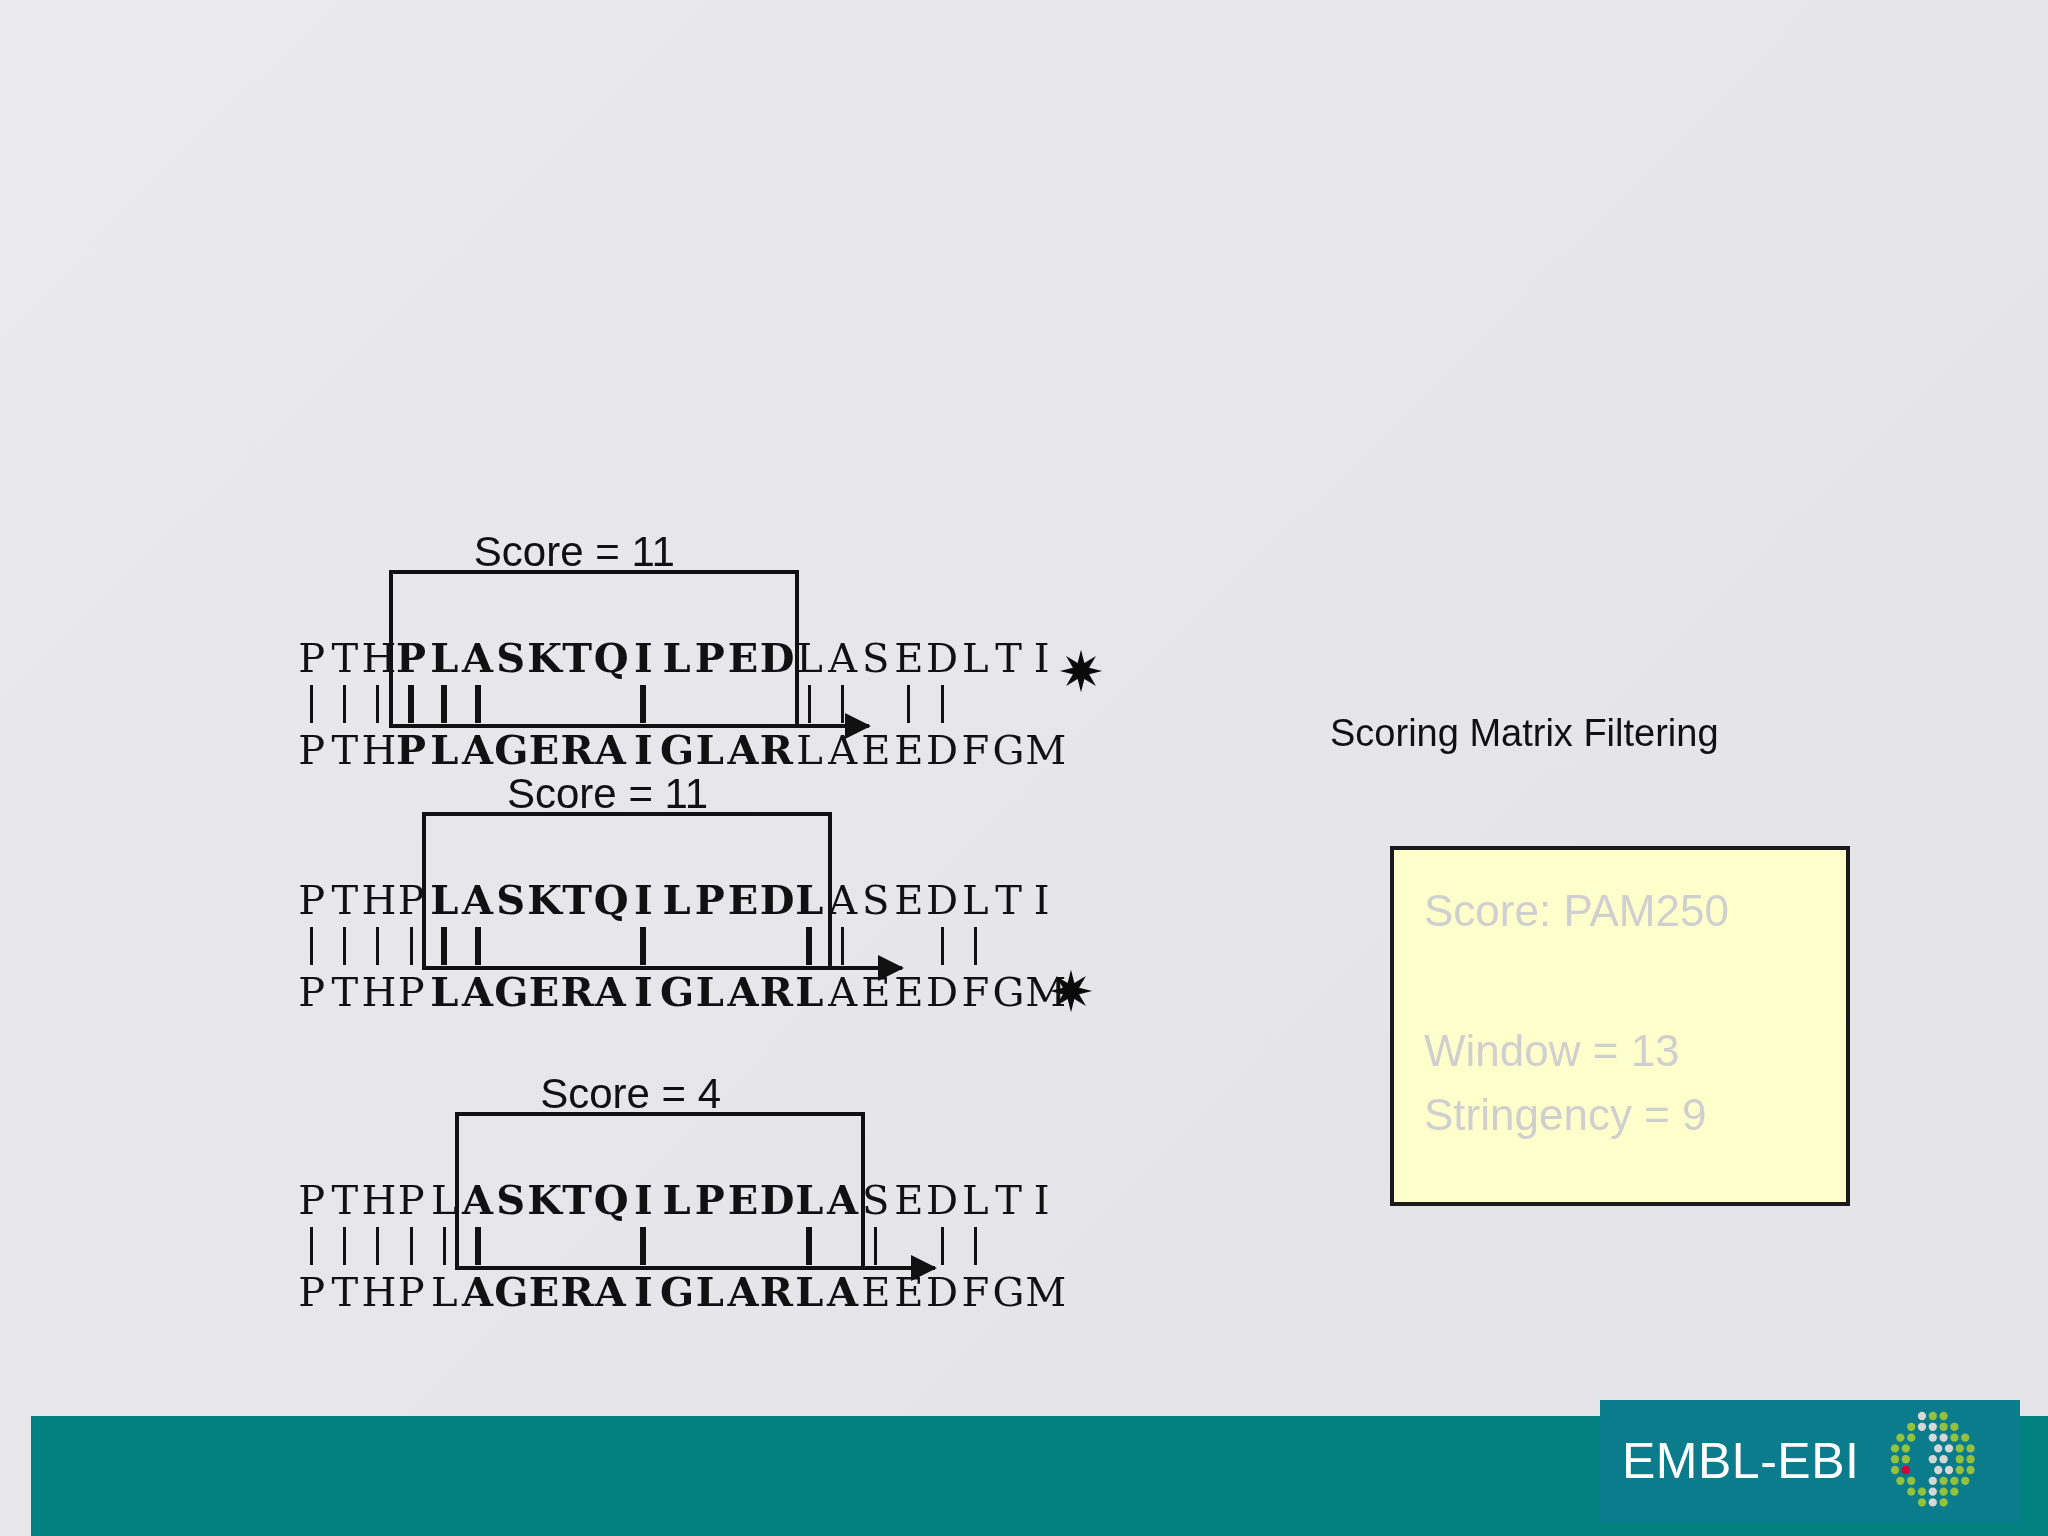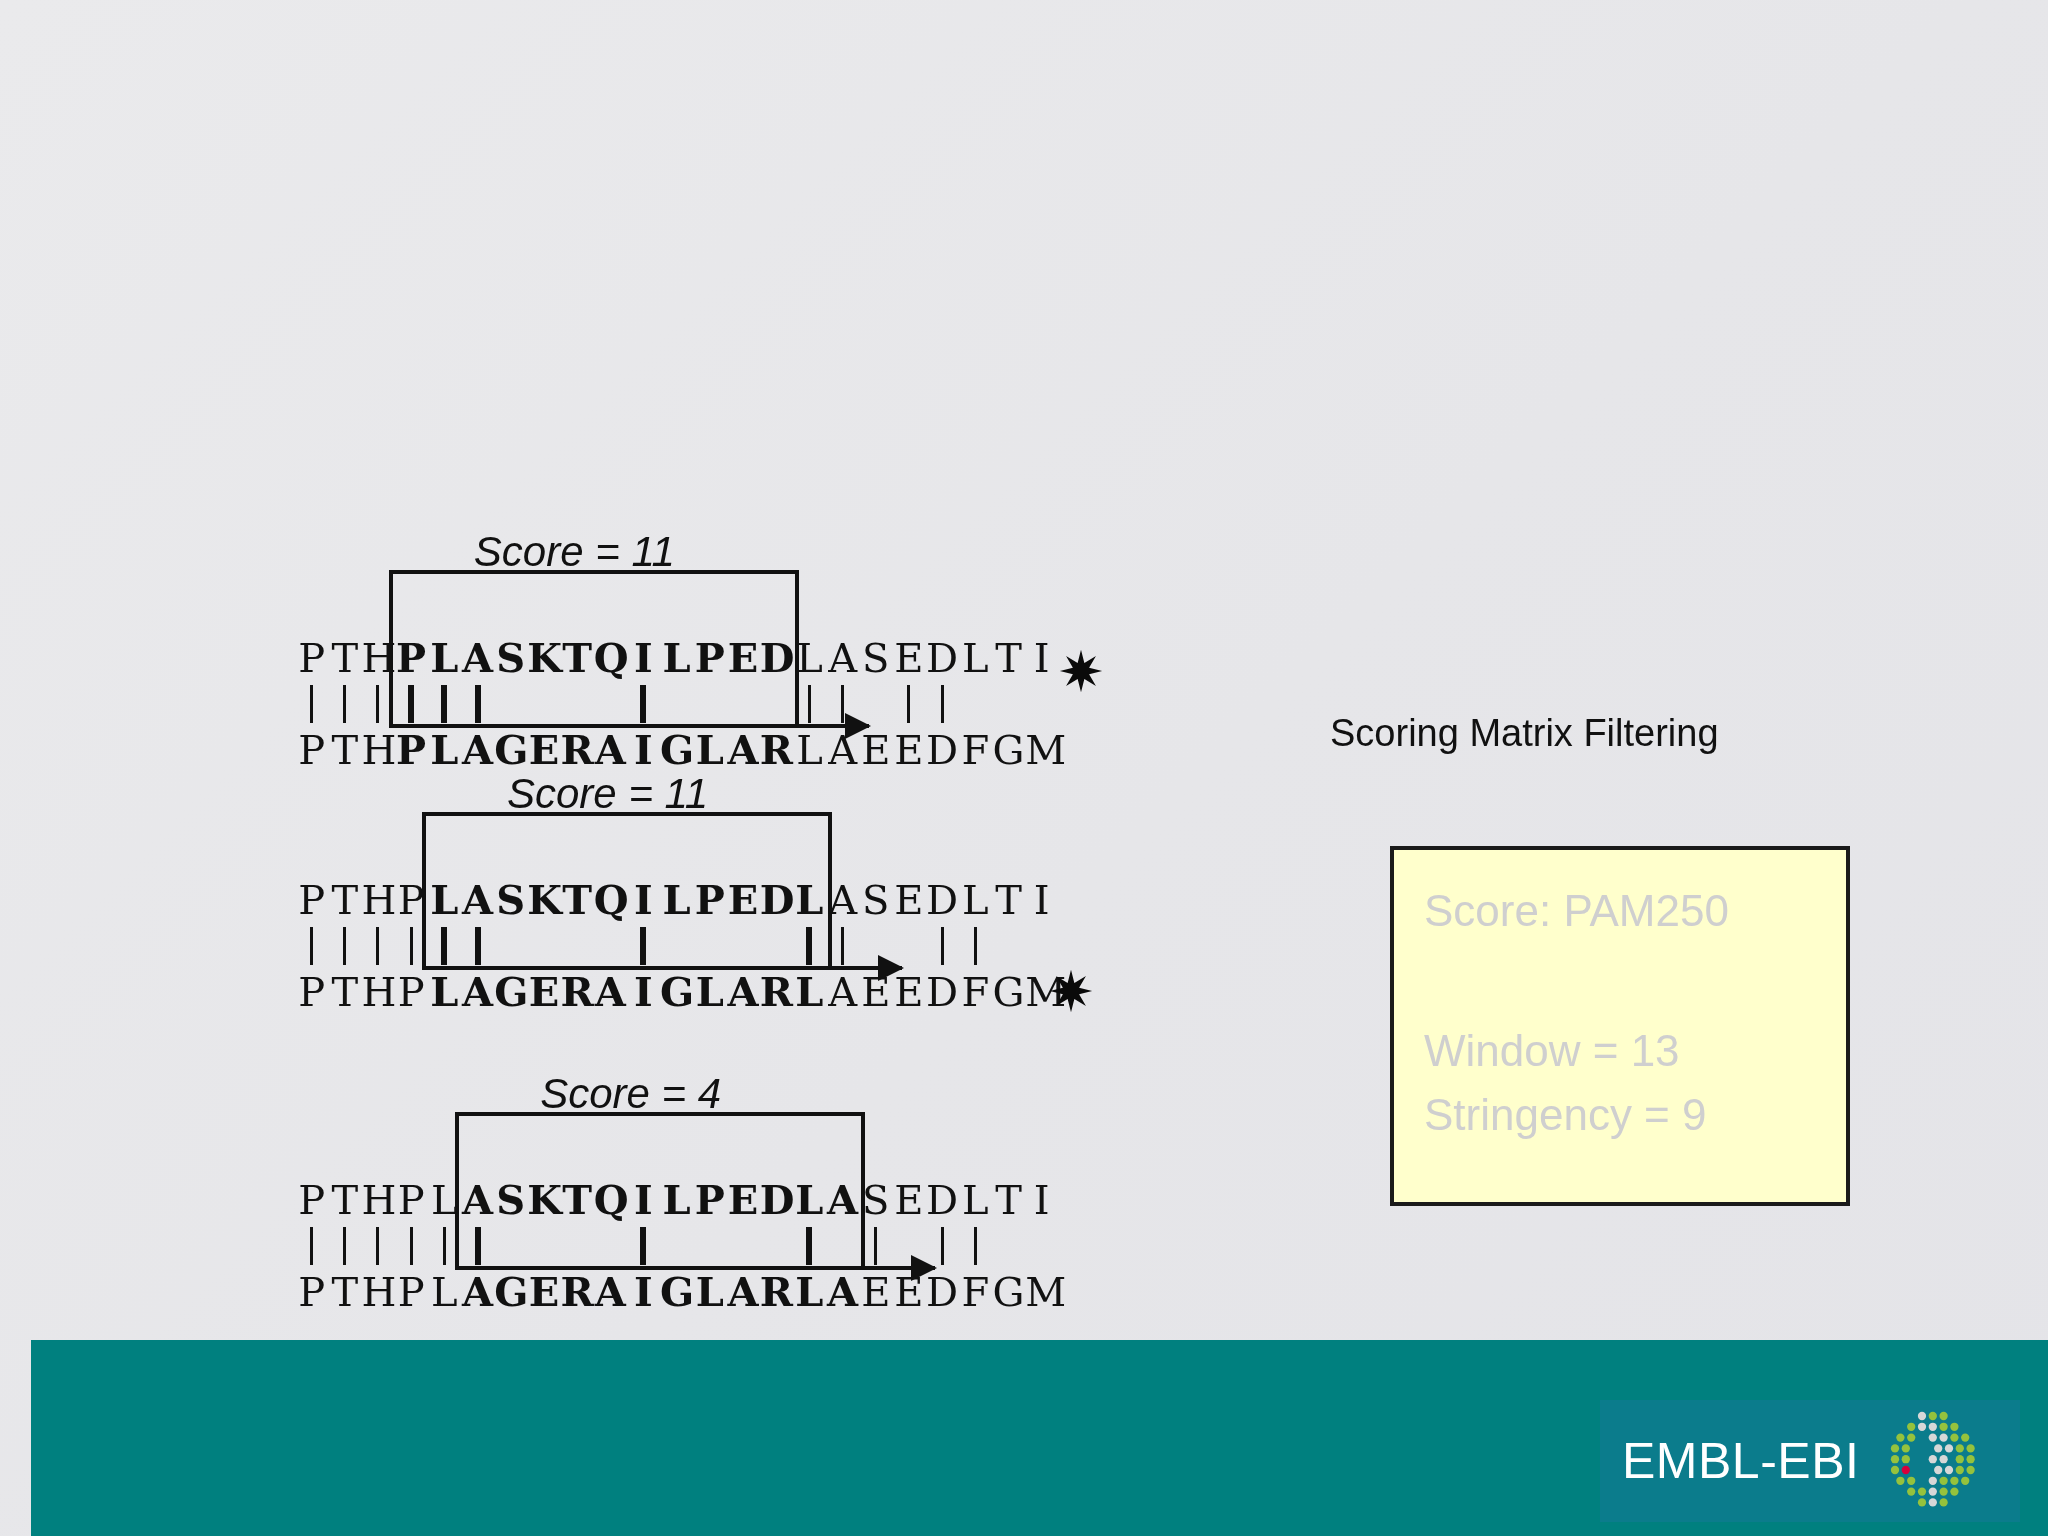--- a/index.html
+++ b/index.html
@@ -41,21 +41,20 @@
     position: absolute;
     left: 0;
     width: 1100px;
   }
 
   .score-label {
     position: absolute;
     font-size: 42px;
     color: #111;
     white-space: nowrap;
-    font-style: italic;
   }
 
   
   .seq-rows {
     position: absolute;
     font-family: "DejaVu Serif", "Liberation Serif", serif;
     font-size: 0;
     white-space: nowrap;
     line-height: 0;
     margin-top: 47px;
@@ -172,21 +171,21 @@
   #filter-matrix { top: 36px; }
   #filter-window { top: 176px; }
   #filter-stringency { top: 240px; }
 
   
   #footer-bar {
     position: absolute;
     left: 0;
     right: 0;
     bottom: 0;
-    height: 196px;
+    height: 120px;
     background: #00807f;
     margin-left: 31px;
   }
   #footer-logo {
     position: absolute;
     right: 28px;
     bottom: 14px;
     width: 420px;
     height: 122px;
     background: #0b7c8c;

